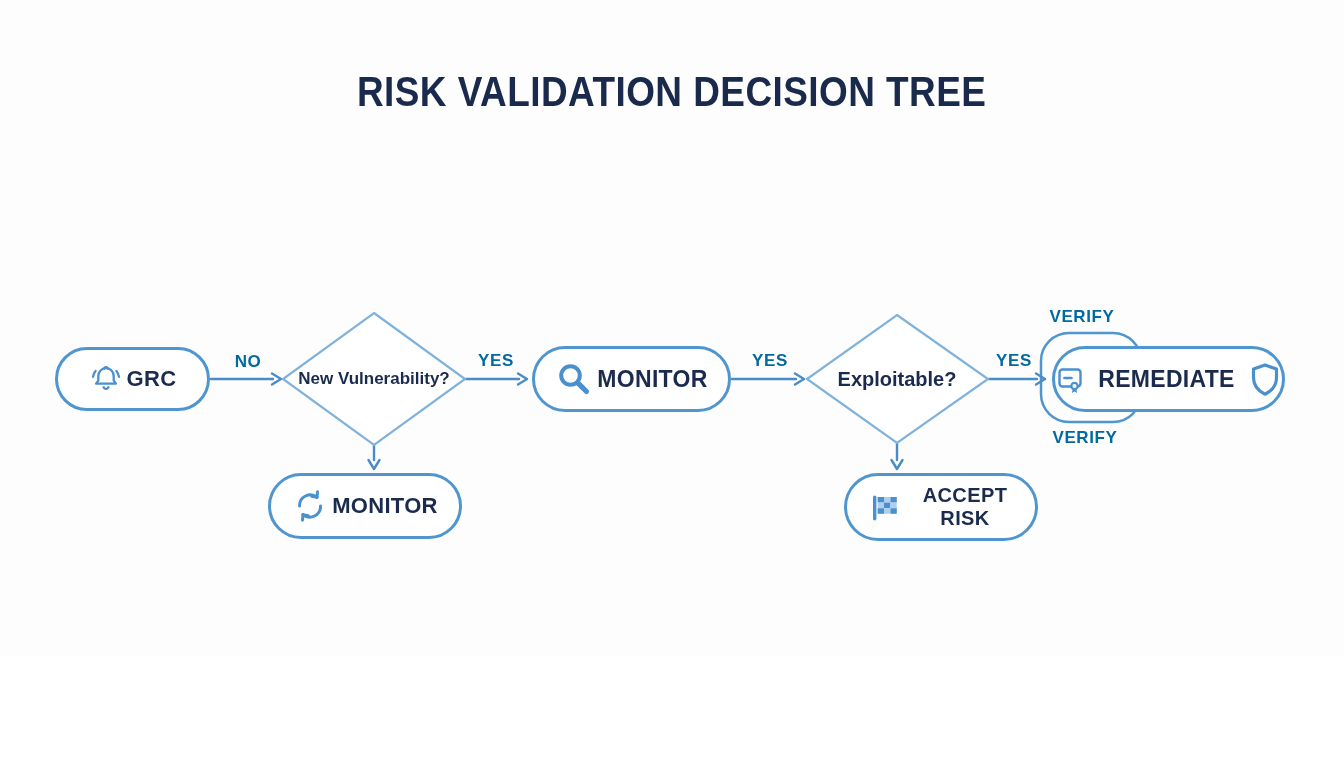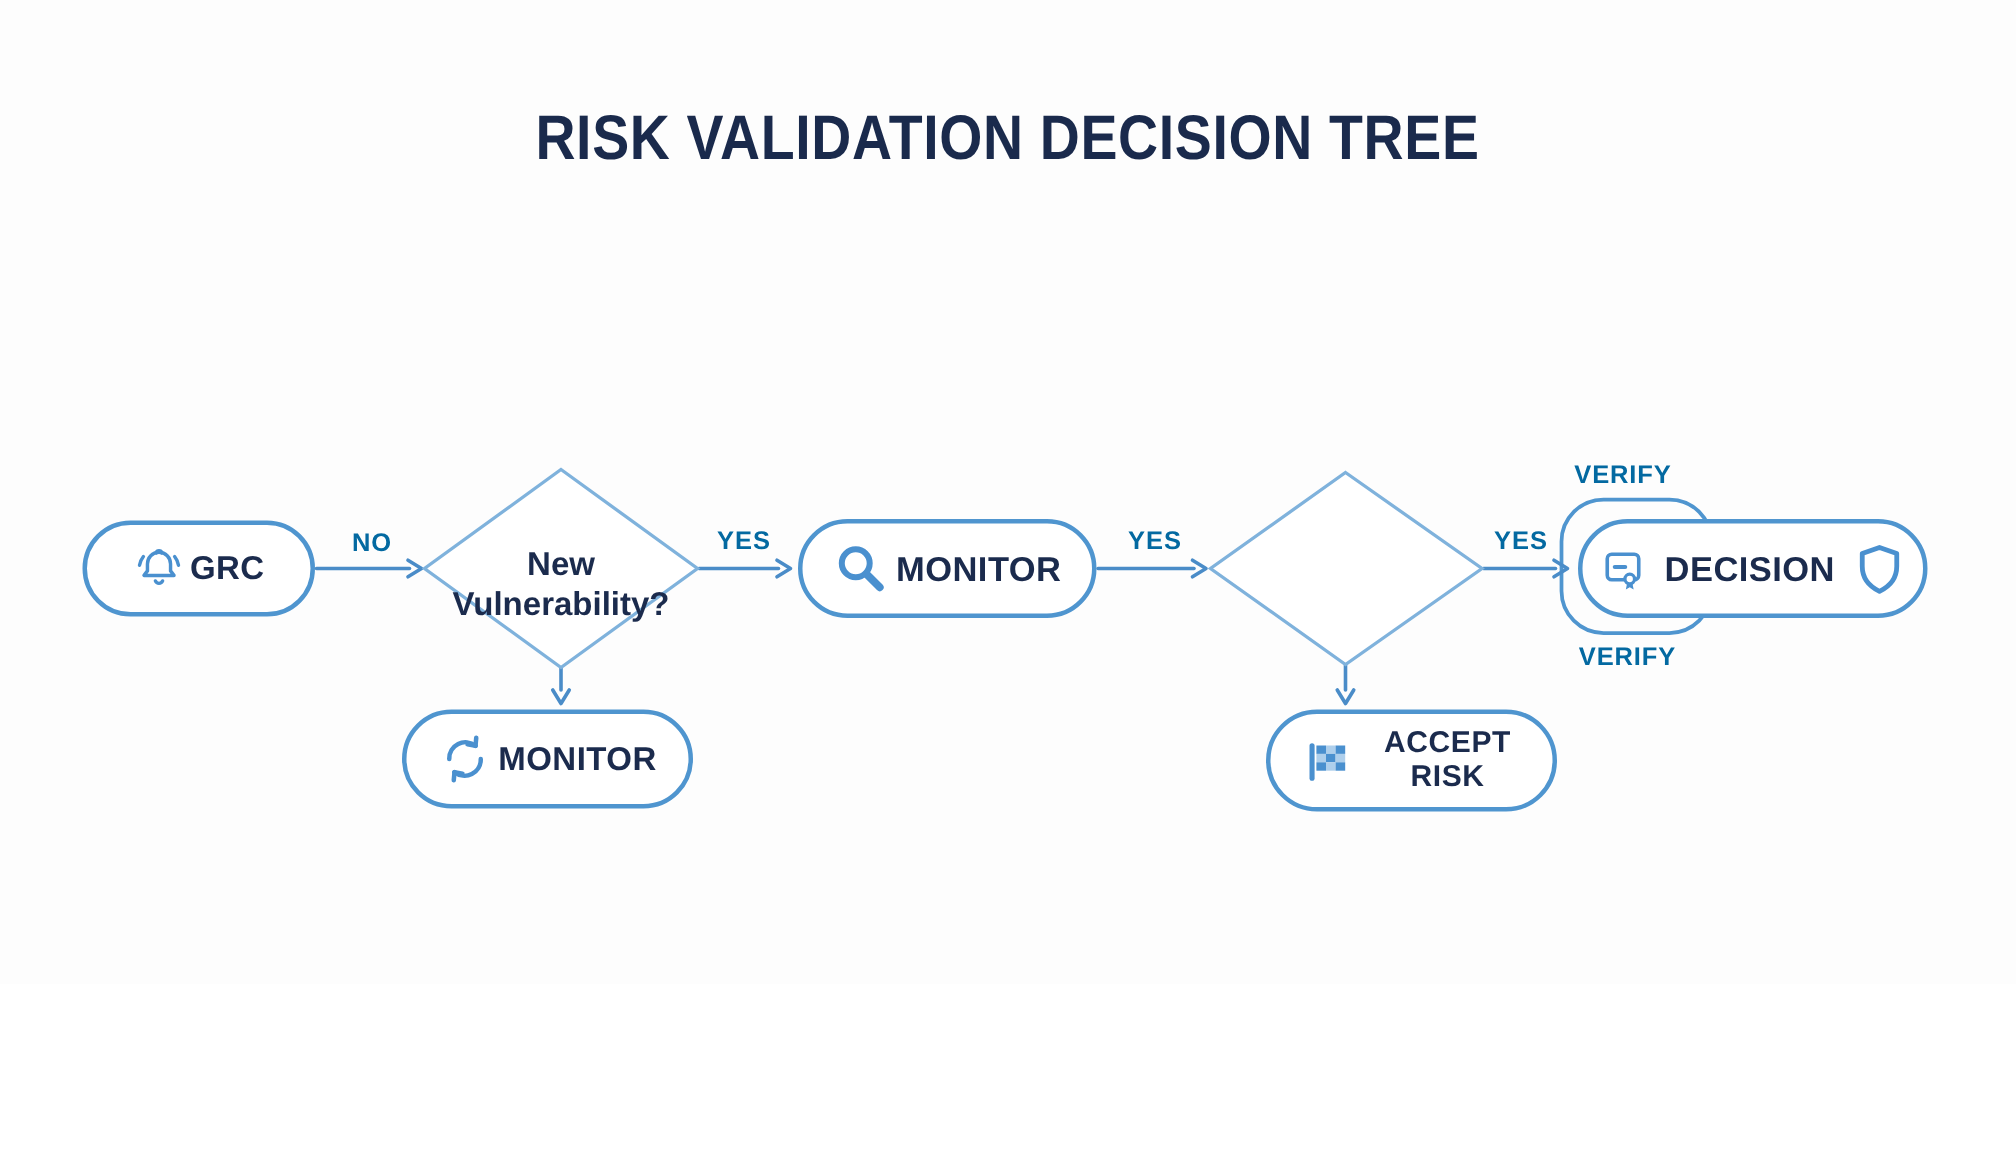--- a/index.html
+++ b/index.html
@@ -76,48 +76,49 @@
       <path d="M15 6.6 A2.1 2.1 0 0 1 19 6.6"></path>
       <path d="M14.6 25.3 A2.6 2.6 0 0 0 19.4 25.3"></path>
       <path d="M6.6 9 A13 13 0 0 0 4 14.8"></path>
       <path d="M27.4 9 A13 13 0 0 1 30 14.8"></path>
     </svg>
     <span class="pill-label fs22">GRC</span>
   </div>
 
   <div class="edge-label" style="left:226px;top:352px;width:44px;">NO</div>
 
-  <div class="diamond-label" style="left:284px;top:339px;width:180px;height:100px;font-size:22px;">New Vulnerability?</div>
+  <div class="diamond-label" style="left:284px;top:329px;width:180px;height:100px;font-size:17px;">New Vulnerability?</div>
 
   <div class="edge-label" style="left:472px;top:351px;width:48px;">YES</div>
 
   <div class="pill" style="left:532px;top:346px;width:199px;height:66px;">
     <svg class="icon" width="38" height="38" viewBox="0 0 38 38" fill="none">
       <circle cx="15.5" cy="15.5" r="9.3" stroke="#4a90cf" stroke-width="4"></circle>
       <line x1="22.8" y1="22.8" x2="31.5" y2="31.5" stroke="#4a90cf" stroke-width="5.2" stroke-linecap="round"></line>
     </svg>
     <span class="pill-label fs23">MONITOR</span>
   </div>
 
   <div class="edge-label" style="left:746px;top:351px;width:48px;">YES</div>
 
+  <div class="diamond-label" style="left:807px;top:339px;width:180px;height:80px;font-size:20px;">Exploitable?</div>
 
   <div class="edge-label" style="left:990px;top:351px;width:48px;">YES</div>
 
   <div class="edge-label" style="left:1036px;top:307px;width:92px;">VERIFY</div>
   <div class="edge-label" style="left:1039px;top:428px;width:92px;">VERIFY</div>
 
   <div class="pill" style="left:1052px;top:346px;width:233px;height:66px;gap:11px;">
     <svg class="icon" width="34" height="34" viewBox="0 0 34 34" fill="none" stroke="#4a90cf" stroke-width="2.4" stroke-linecap="round" stroke-linejoin="round">
       <rect x="6.5" y="7.5" width="21" height="17" rx="3"></rect>
       <line x1="11.5" y1="16" x2="18.5" y2="16" stroke-width="2.7"></line>
       <polygon points="19.8,26.5 18.9,31 21.5,29.5 24.1,31 23.2,26.5" fill="#4a90cf" stroke="none"></polygon>
       <circle cx="21.5" cy="24" r="3.2" fill="#ffffff" stroke-width="2.2"></circle>
     </svg>
-    <span class="pill-label fs23">DECISION</span>
+    <span class="pill-label fs23">REMEDIATE</span>
     <svg class="icon" width="38" height="38" viewBox="0 0 38 38" fill="none" stroke="#4a90cf" stroke-width="3.2" stroke-linejoin="round">
       <path d="M19 5 L30.5 9 V17.5 C30.5 25.8 25.7 31 19 34.2 C12.3 31 7.5 25.8 7.5 17.5 V9 Z"></path>
     </svg>
   </div>
 
   <div class="pill" style="left:268px;top:473px;width:194px;height:66px;">
     <svg class="icon" width="36" height="36" viewBox="0 0 36 36" fill="none" stroke="#4a90cf" stroke-width="3" stroke-linecap="round" stroke-linejoin="round">
       <path d="M7.5 18 A 10.8 10.8 0 0 1 25 9.2"></path>
       <path d="M25 9.2 L25.5 3.8"></path>
       <path d="M25 9.2 L19.7 8.2"></path>

